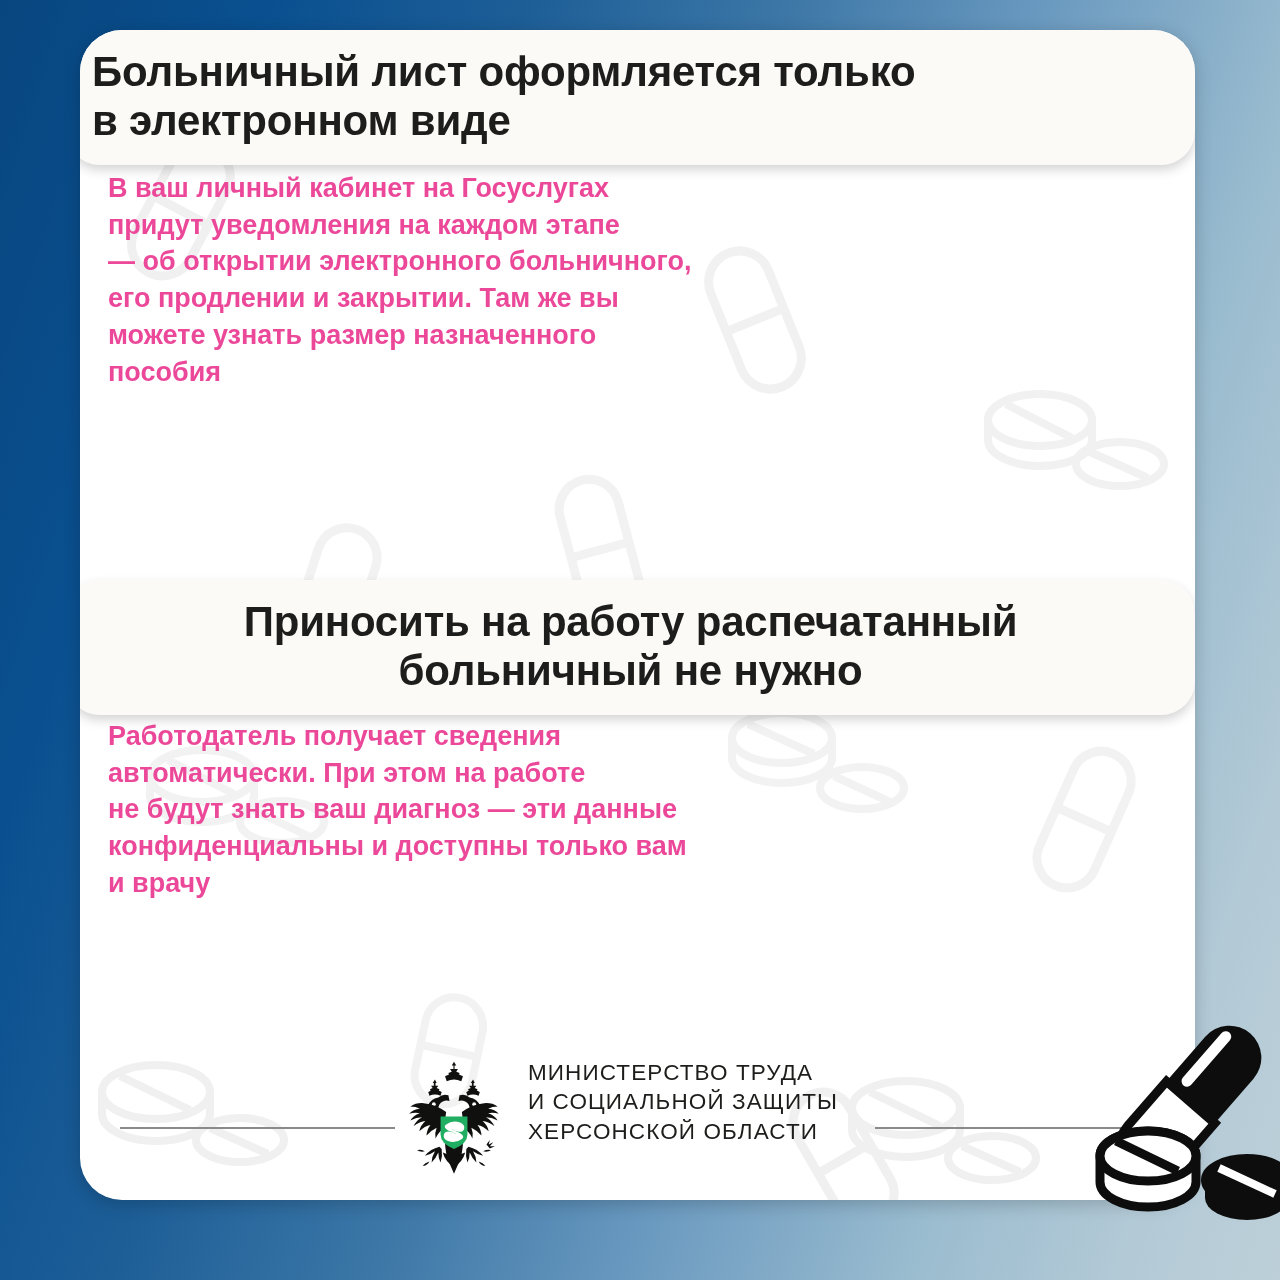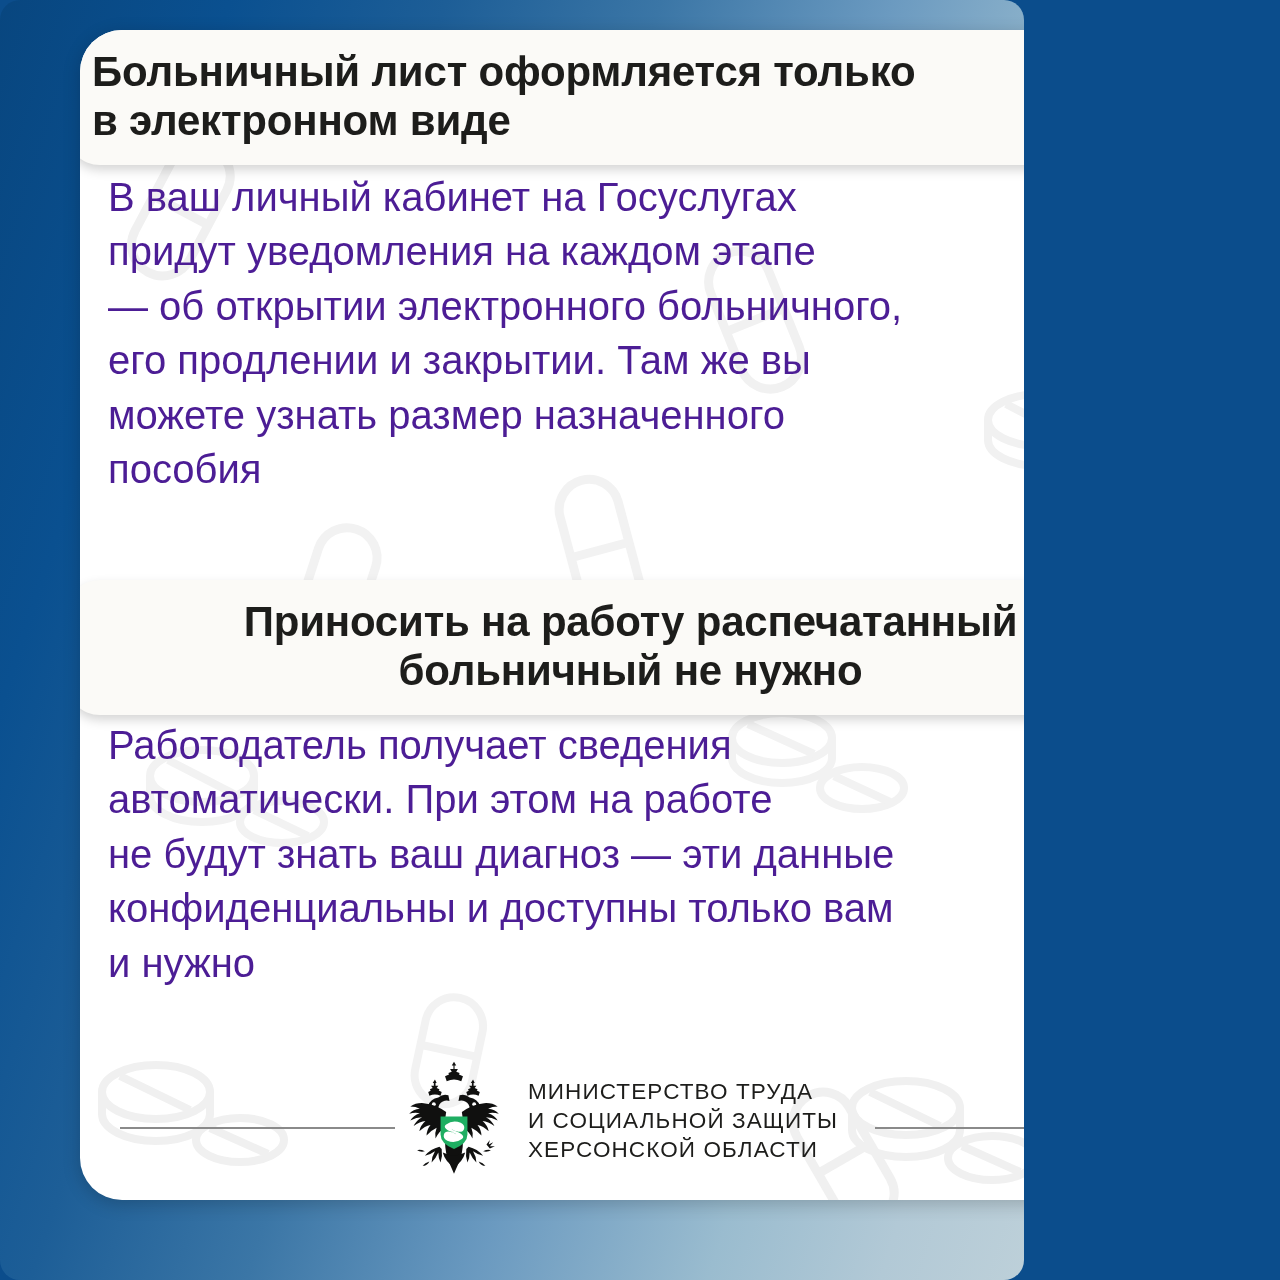--- a/index.html
+++ b/index.html
@@ -9,34 +9,33 @@
   body {
     width: 1280px;
     height: 1280px;
     overflow: hidden;
     font-family: "Liberation Sans", sans-serif;
     background: #0b4d8c;
   }
 
   #stage {
     position: relative;
-    width: 1024px;
+    width: 1280px;
     height: 1280px;
     background:
       linear-gradient(108deg,
         #08467f 0%,
         #0a5090 16%,
         #1d5e97 31%,
         #3b76a6 46%,
         #6b9ac0 62%,
         #9abccf 78%,
         #b2c9d6 90%,
         #bdd0d9 100%);
     overflow: hidden;
-    border-radius: 20px;
   }
 
   
   #card {
     position: absolute;
     left: 80px;
     top: 30px;
     width: 1115px;
     height: 1170px;
     background: #ffffff;
@@ -75,25 +74,26 @@
   }
 
   #head1 { top: 0px; }
   #head2 { top: 550px; text-align: center; }
 
   
   .body-text {
     position: absolute;
     left: 28px;
     width: 1070px;
-    font-size: 40px;
+    font-size: 27px;
     line-height: 1.36;
-    color: #4c1d95;
+    color: #ec4899;
     white-space: pre-line;
     z-index: 4;
+    font-weight: bold;
   }
   #body1 { top: 140px; }
   #body2 { top: 688px; }
 
   
   #footer {
     position: absolute;
     left: 0;
     top: 1010px;
     width: 1115px;
@@ -107,21 +107,21 @@
     background: #8a8a8a;
   }
   #rule-left  { left: 40px;  width: 275px; }
   #rule-right { left: 795px; width: 280px; }
 
   #logo-block {
     position: absolute;
     left: 318px;
     top: 18px;
     display: flex;
-    align-items: center;
+    align-items: flex-start;
     gap: 18px;
   }
   #emblem { width: 112px; height: 125px; }
   #ministry-name {
     font-size: 22.5px;
     line-height: 1.30;
     letter-spacing: 1.1px;
     color: #1d1d1b;
     white-space: pre-line;
     font-weight: normal;
@@ -268,21 +268,21 @@
 пособия</div>
 
     <div class="head-bar" id="head2">
       <div class="htext">Приносить на работу распечатанный
 больничный не нужно</div>
     </div>
     <div class="body-text" id="body2">Работодатель получает сведения
 автоматически. При этом на работе
 не будут знать ваш диагноз — эти данные
 конфиденциальны и доступны только вам
-и нужно</div>
+и врачу</div>
 
     <div id="footer">
       <div class="rule" id="rule-left"></div>
       <div class="rule" id="rule-right"></div>
 
       <div id="logo-block">
         <svg id="emblem" viewBox="0 0 200 222">
           <g fill="#10100f">
 
             <path d="M100 6 l4 7 h-3 v6 h6 l-3 5 6 2 -2 5 h-16 l-2 -5 6 -2 -3 -5 h6 v-6 h-3 z"></path>

